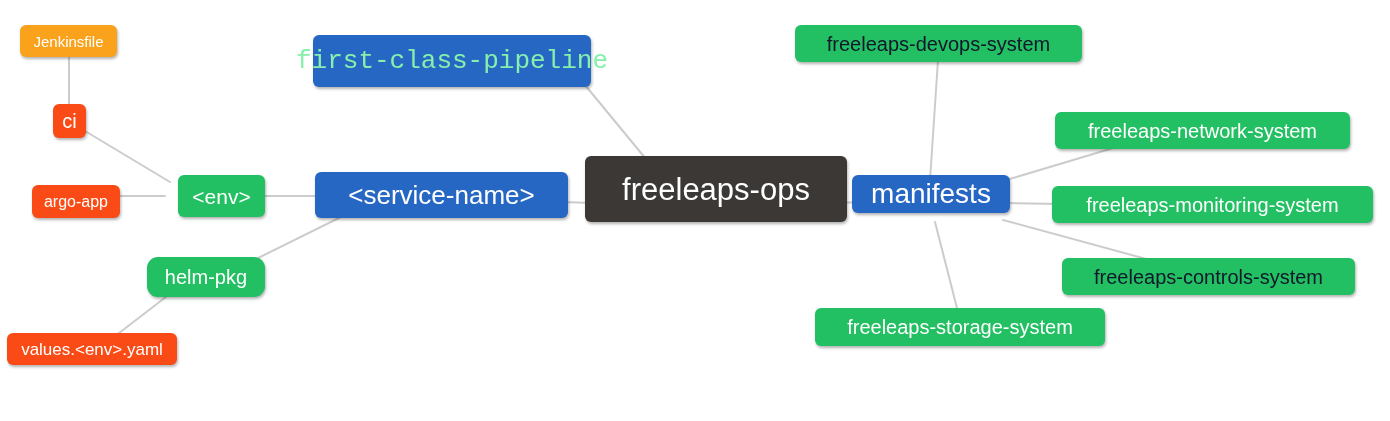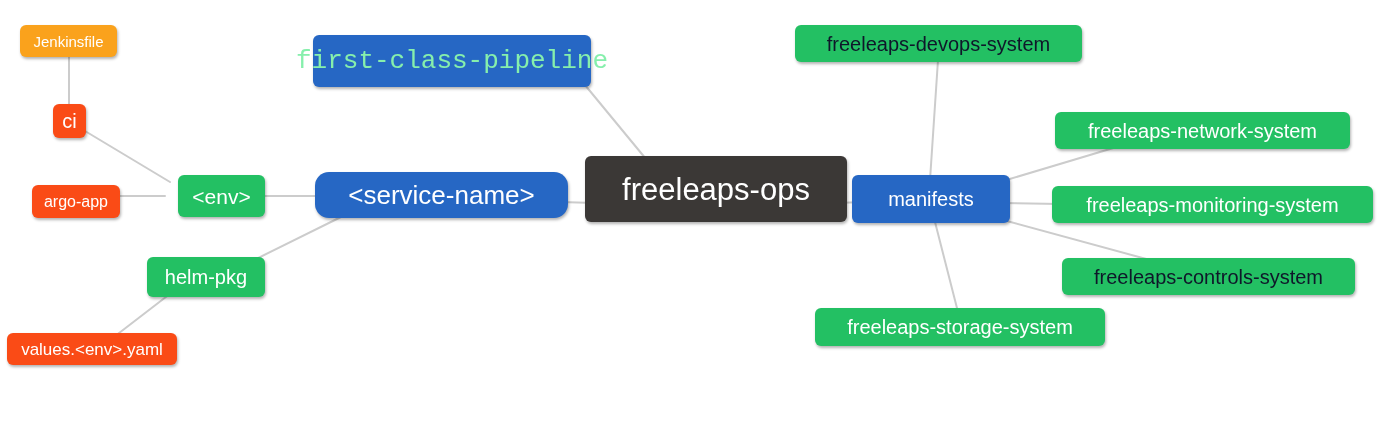--- a/index.html
+++ b/index.html
@@ -62,24 +62,24 @@
       <line x1="838" y1="203" x2="862" y2="202" stroke="#cccccc" stroke-width="2" stroke-linecap="round"></line>
       <line x1="930" y1="180" x2="938" y2="60" stroke="#cccccc" stroke-width="2" stroke-linecap="round"></line>
       <line x1="1003" y1="181" x2="1120" y2="146" stroke="#cccccc" stroke-width="2" stroke-linecap="round"></line>
       <line x1="1000" y1="203" x2="1060" y2="204" stroke="#cccccc" stroke-width="2" stroke-linecap="round"></line>
       <line x1="1003" y1="220" x2="1150" y2="260" stroke="#cccccc" stroke-width="2" stroke-linecap="round"></line>
       <line x1="935" y1="222" x2="958" y2="312" stroke="#cccccc" stroke-width="2" stroke-linecap="round"></line>
     </svg>
   <div id="node-layer">
       <div class="mm-node" style="left: 585px; top: 156px; width: 262px; height: 66px; font-size: 31px; background: rgb(59, 56, 54); color: rgb(255, 255, 255);">freeleaps-ops</div>
       <div class="mm-node" style="left: 313px; top: 35px; width: 278px; height: 52px; font-size: 26px; background: rgb(38, 103, 196); color: #86efac; font-family: Liberation Mono, monospace;">first-class-pipeline</div>
-      <div class="mm-node" style="left: 315px; top: 172px; width: 253px; height: 46px; font-size: 26px; background: rgb(38, 103, 196); color: rgb(255, 255, 255); border-radius: 14px;">&lt;service-name&gt;</div>
-      <div class="mm-node" style="left: 852px; top: 175px; width: 158px; height: 48px; font-size: 20px; background: rgb(38, 103, 196); color: rgb(255, 255, 255);">manifests</div>
+      <div class="mm-node" style="left: 315px; top: 172px; width: 253px; height: 46px; font-size: 26px; background: rgb(38, 103, 196); color: rgb(255, 255, 255);">&lt;service-name&gt;</div>
+      <div class="mm-node" style="left: 852px; top: 175px; width: 158px; height: 38px; font-size: 28px; background: rgb(38, 103, 196); color: rgb(255, 255, 255);">manifests</div>
       <div class="mm-node" style="left: 158px; top: 175px; width: 87px; height: 42px; font-size: 21px; background: rgb(35, 192, 99); color: rgb(255, 255, 255); margin-left: 20px;">&lt;env&gt;</div>
-      <div class="mm-node" style="left: 147px; top: 257px; width: 118px; height: 40px; font-size: 20px; background: rgb(35, 192, 99); color: rgb(255, 255, 255);">helm-pkg</div>
+      <div class="mm-node" style="left: 147px; top: 257px; width: 118px; height: 40px; font-size: 20px; background: rgb(35, 192, 99); color: rgb(255, 255, 255); border-radius: 11px;">helm-pkg</div>
       <div class="mm-node" style="left: 53px; top: 104px; width: 33px; height: 34px; font-size: 20px; background: rgb(250, 75, 22); color: rgb(255, 255, 255);">ci</div>
       <div class="mm-node" style="left: 32px; top: 179px; width: 88px; height: 33px; font-size: 16px; background: rgb(250, 75, 22); color: rgb(255, 255, 255); margin-top: 6px;">argo-app</div>
       <div class="mm-node" style="left: 7px; top: 333px; width: 170px; height: 32px; font-size: 17px; background: rgb(250, 75, 22); color: rgb(255, 255, 255);">values.&lt;env&gt;.yaml</div>
       <div class="mm-node" style="left: 20px; top: 25px; width: 97px; height: 32px; font-size: 15px; background: rgb(250, 162, 28); color: rgb(255, 255, 255);">Jenkinsfile</div>
       <div class="mm-node" style="left: 795px; top: 25px; width: 287px; height: 37px; font-size: 20px; background: rgb(35, 192, 99); color: #0f172a;">freeleaps-devops-system</div>
       <div class="mm-node" style="left: 1055px; top: 112px; width: 295px; height: 37px; font-size: 20px; background: rgb(35, 192, 99); color: rgb(255, 255, 255);">freeleaps-network-system</div>
       <div class="mm-node" style="left: 1052px; top: 186px; width: 321px; height: 37px; font-size: 20px; background: rgb(35, 192, 99); color: rgb(255, 255, 255); text-align: center;">freeleaps-monitoring-system</div>
       <div class="mm-node" style="left: 1062px; top: 258px; width: 293px; height: 37px; font-size: 20px; background: rgb(35, 192, 99); color: #0f172a;">freeleaps-controls-system</div>
       <div class="mm-node" style="left: 815px; top: 308px; width: 290px; height: 38px; font-size: 20px; background: rgb(35, 192, 99); color: rgb(255, 255, 255);">freeleaps-storage-system</div>
     </div>

